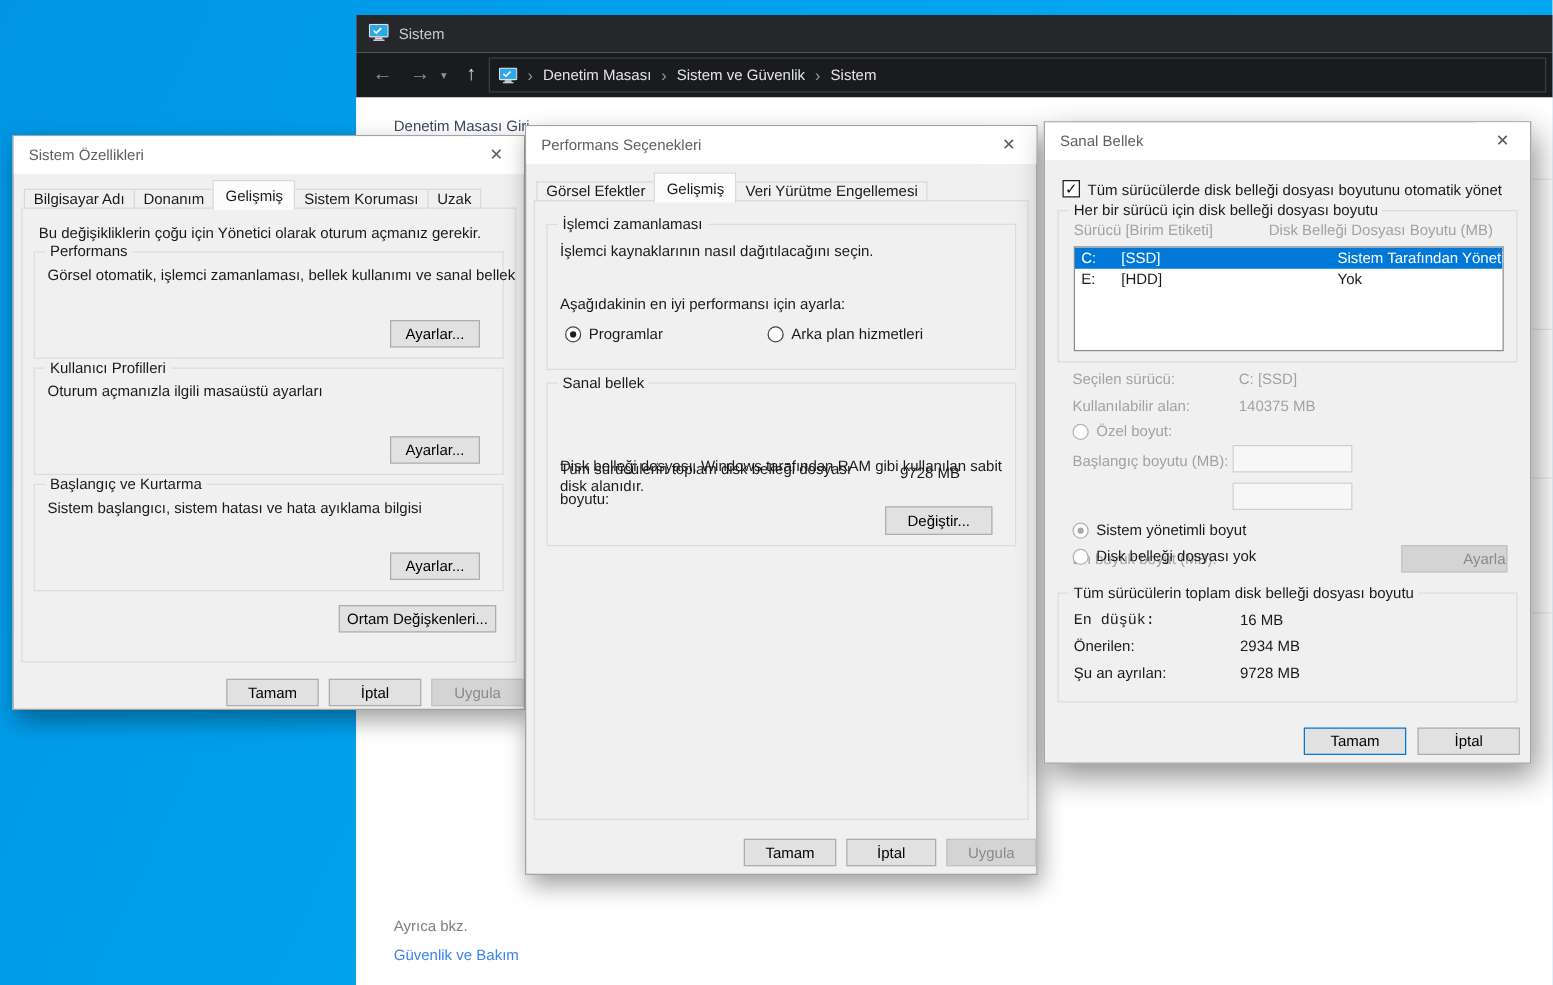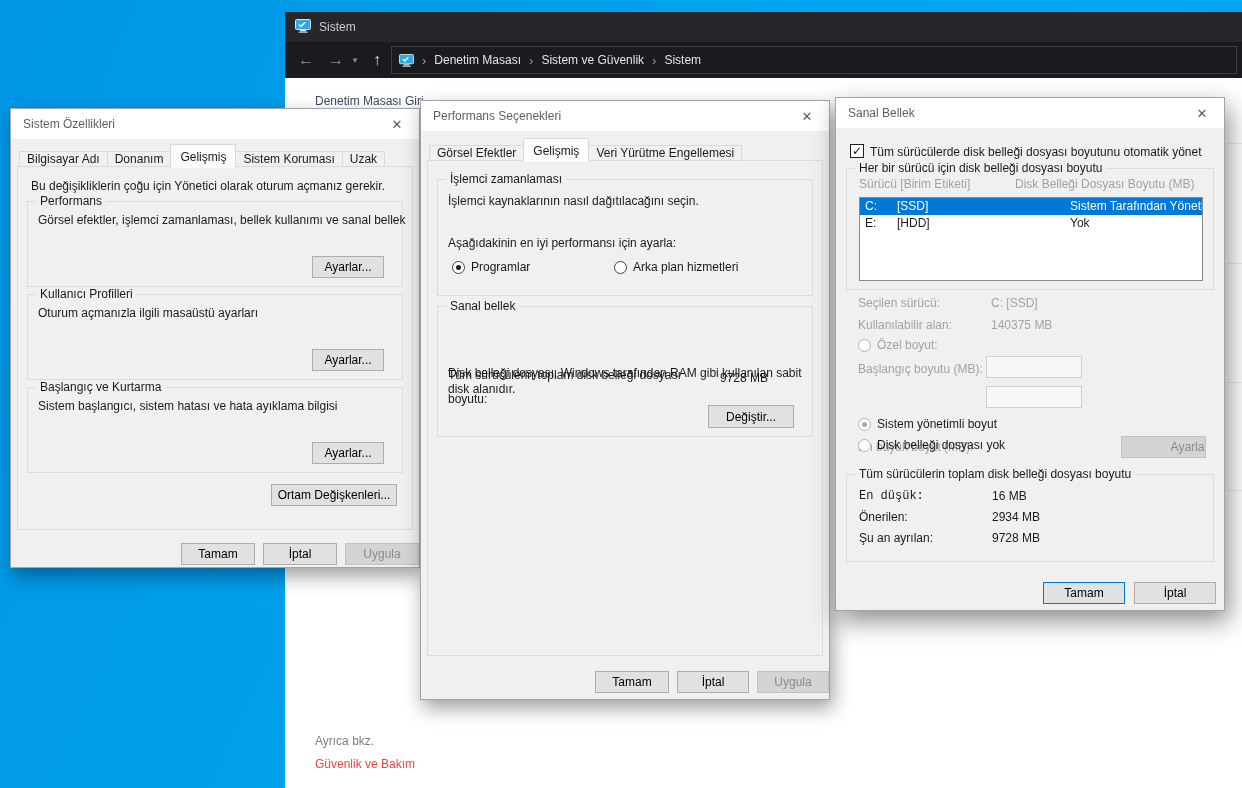--- a/index.html
+++ b/index.html
@@ -23,21 +23,21 @@
     justify-content:center; color:#8e9092; font-size:16px; }
   #ex-breadcrumb { position:absolute; left:106px; right:5px; top:4px; height:28px;
     border:1px solid #3c3e42; background:#1a1b1f; display:flex; align-items:center;
     gap:8px; padding-left:7px; color:#e4e4e4; overflow:hidden; }
   .crumb-sep { color:#9a9a9a; font-size:13px; }
   #ex-content { position:absolute; left:0; top:66px; right:0; bottom:0; background:#fff; }
   .hr-right { position:absolute; right:0; width:16px; height:1px; background:#ebebeb; }
   #home-link { position:absolute; left:30px; top:16px; width:108px; overflow:hidden;
     white-space:nowrap; color:#3a4a63; }
   #see-also { position:absolute; left:30px; top:656px; color:#808080; }
-  #security-link { position:absolute; left:30px; top:679px; color:#ef4444; }
+  #security-link { position:absolute; left:30px; top:679px; color:#3b82f6; }
 
   .mon-icon { display:inline-block; }
 
   
   .dlg { position:absolute; background:#f0f0f0; border:1px solid #a3a3a3;
     box-shadow:3px 8px 18px rgba(0,0,0,.38); }
   .dlg-title { position:absolute; left:0; top:0; right:0; height:30px; background:#fff;
     color:#5f5f5f; display:flex; align-items:center; padding-left:12px; }
   .dlg-close { position:absolute; right:0; top:0; width:44px; height:30px; display:flex;
     align-items:center; justify-content:center; color:#5c5c5c; font-size:13px; background:#fff; }
@@ -130,21 +130,21 @@
     <span class="tab active">Gelişmiş</span>
     <span class="tab">Sistem Koruması</span>
     <span class="tab">Uzak</span>
   </div>
   <div class="panel" style="left:6px;top:57px;width:396px;height:364px;"></div>
 
   <span class="t" style="left:20px;top:70px;">Bu değişikliklerin çoğu için Yönetici olarak oturum açmanız gerekir.</span>
 
   <div class="grp" style="left:16px;top:92px;width:376px;height:86px;">
     <span class="grp-legend">Performans</span>
-    <span class="t" style="left:10px;top:11px;">Görsel efektler, işlemci zamanlaması, bellek kullanımı ve sanal bellek</span>
+    <span class="t" style="left:10px;top:11px;">Görsel otomatik, işlemci zamanlaması, bellek kullanımı ve sanal bellek</span>
     <button class="btn" style="right:18px;bottom:8px;width:72px;">Ayarlar...</button>
   </div>
 
   <div class="grp" style="left:16px;top:185px;width:376px;height:86px;">
     <span class="grp-legend">Kullanıcı Profilleri</span>
     <span class="t" style="left:10px;top:11px;">Oturum açmanızla ilgili masaüstü ayarları</span>
     <button class="btn" style="right:18px;bottom:8px;width:72px;">Ayarlar...</button>
   </div>
 
   <div class="grp" style="left:16px;top:278px;width:376px;height:86px;">

